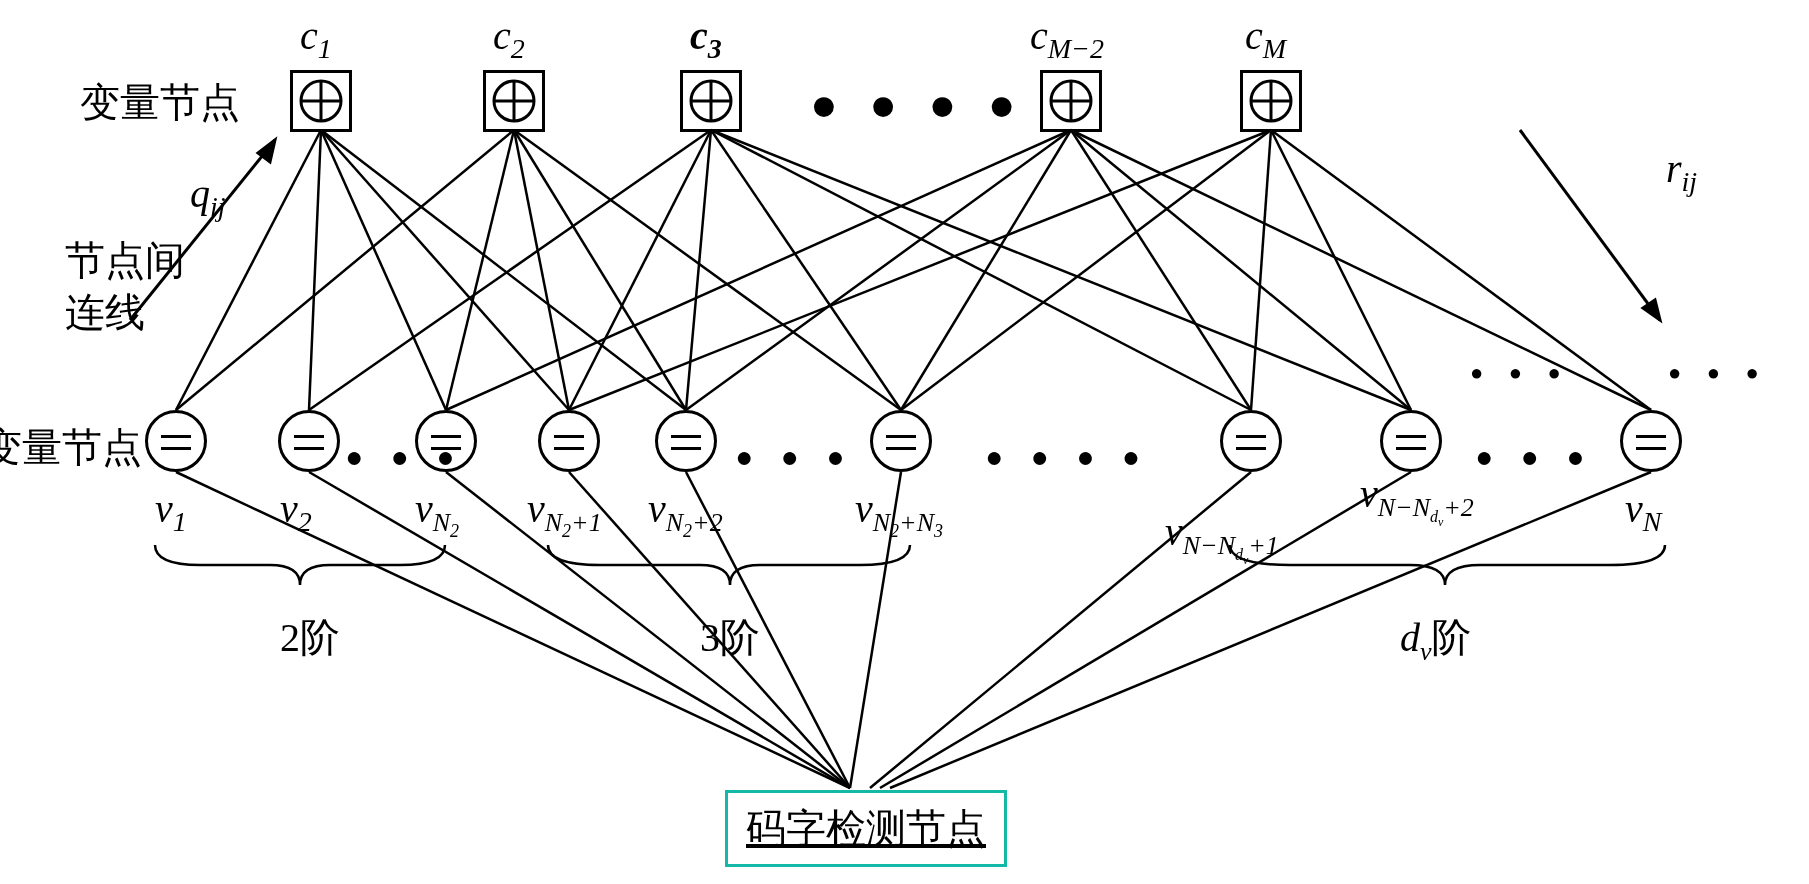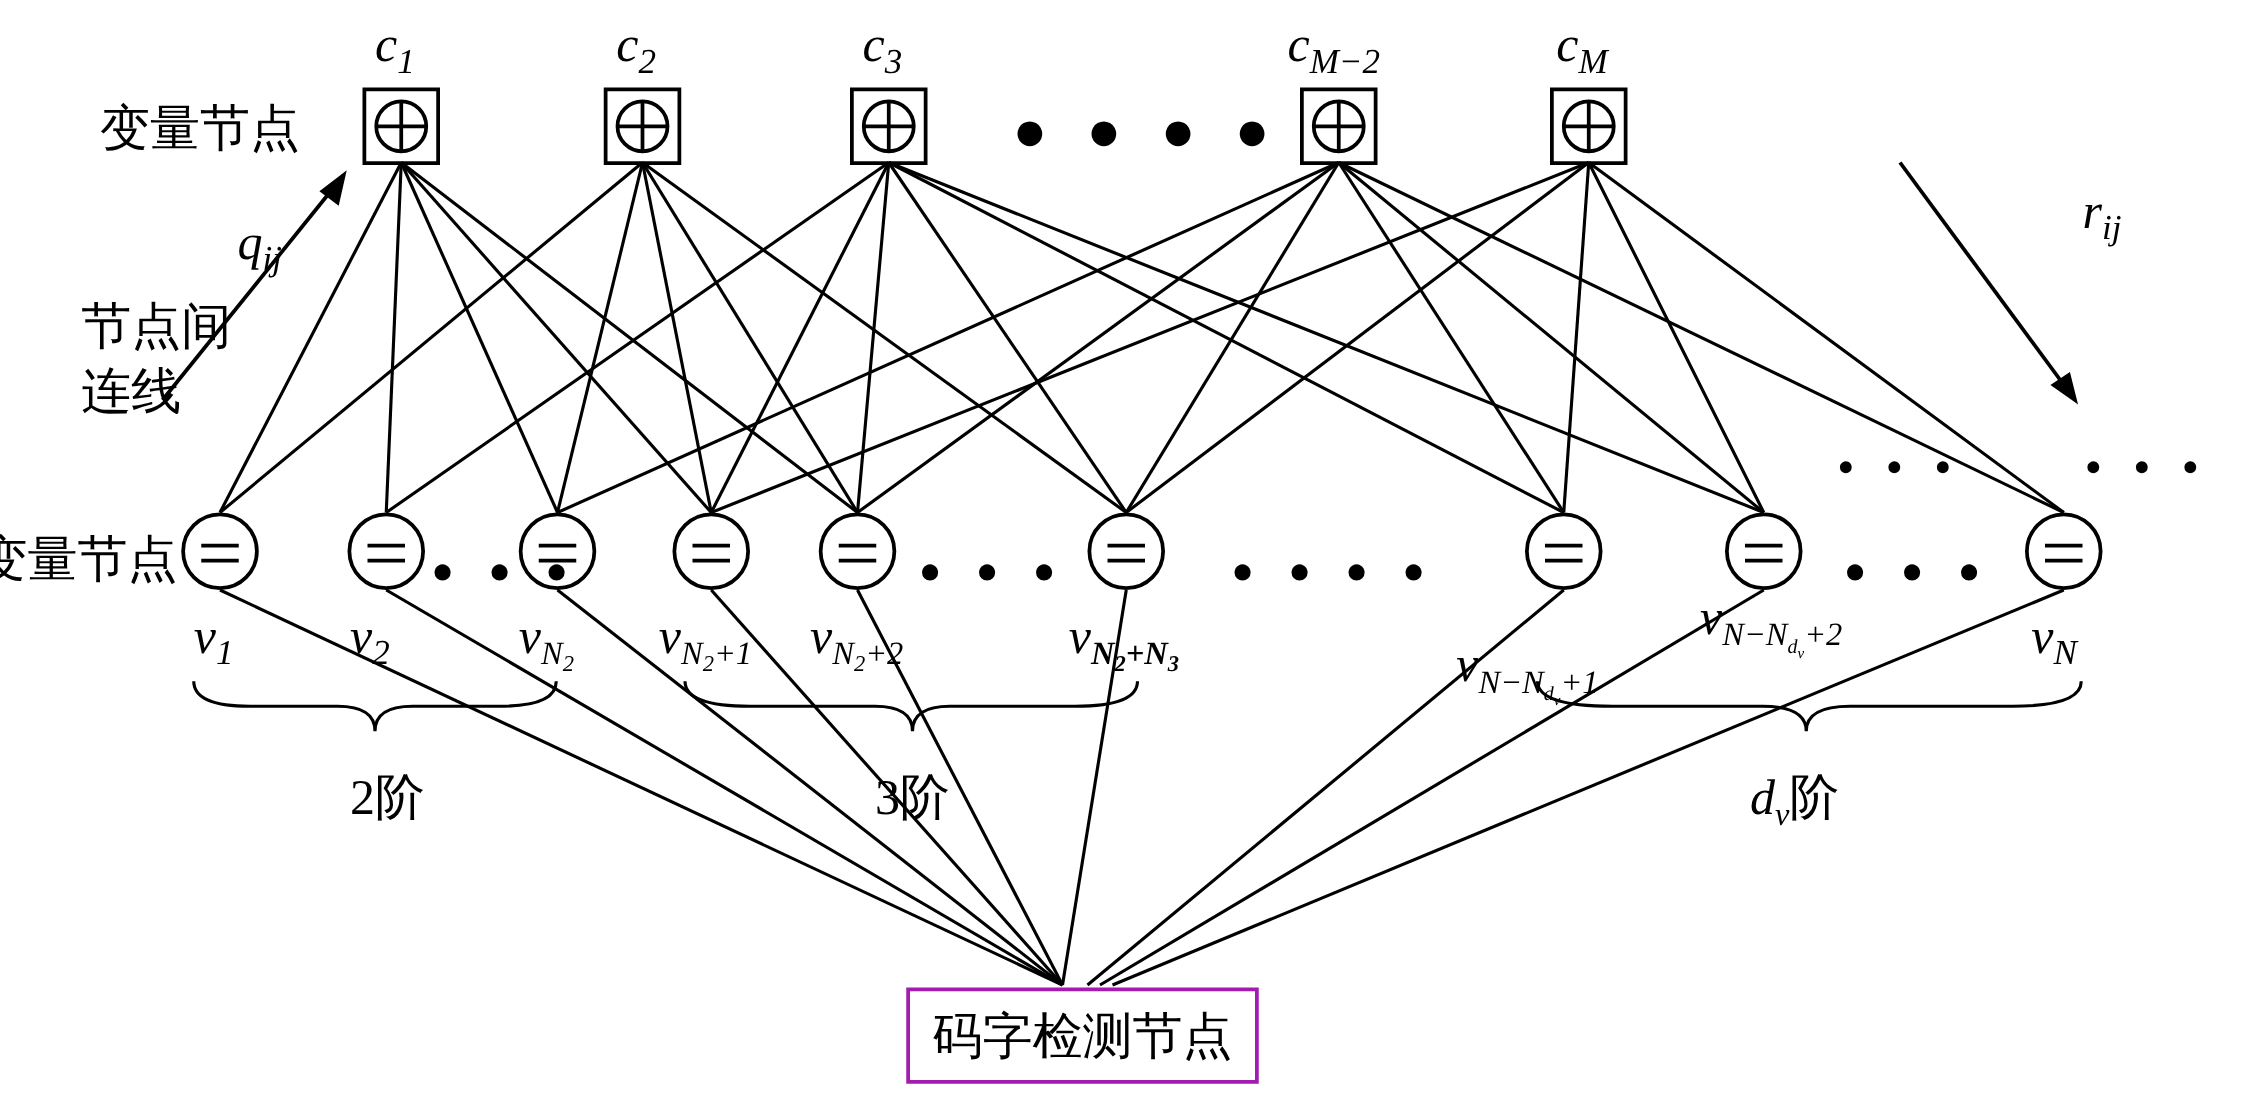--- a/index.html
+++ b/index.html
@@ -67,23 +67,24 @@
       top: 34px;
     }
     .dots {
       position: absolute;
       font-size: 46px;
       font-weight: bold;
       letter-spacing: 10px;
     }
     .codeword-box {
       position: absolute;
-      border: 3px solid #a21caf;
+      border: 3px solid #14b8a6;
       padding: 8px 18px;
       font-size: 40px;
+      text-decoration: underline;
     }
     svg.lines {
       position: absolute;
       top: 0;
       left: 0;
       width: 1809px;
       height: 884px;
       pointer-events: none;
     }
   </style>
@@ -192,21 +193,21 @@
       <line x1="3" y1="23" x2="43" y2="23" stroke="#000" stroke-width="3"></line>
     </svg>
 </div>
 
 <div class="label italic" style="left:300px; top:12px;">
   <span>c</span><sub class="sub">1</sub>
 </div>
 <div class="label italic" style="left:493px; top:12px;">
   <span>c</span><sub class="sub">2</sub>
 </div>
-<div class="label italic" style="left:690px; top:12px;">
+<div class="label italic" style="left:690px; top:12px;font-weight:bold;">
   <span>c</span><sub class="sub">3</sub>
 </div>
 <div class="label italic" style="left:1030px; top:12px;">
   <span>c</span><sub class="sub">M−2</sub>
 </div>
 <div class="label italic" style="left:1245px; top:12px;">
   <span>c</span><sub class="sub">M</sub>
 </div>
 
 <div class="dots" style="left:810px; top:78px;">● ● ● ●</div>
@@ -250,21 +251,21 @@
 <div class="label italic" style="left:415px; top:485px;">
   <span>v</span><sub style="font-size:26px;"><i>N</i><sub style="font-size:18px;">2</sub></sub>
 </div>
 <div class="label italic" style="left:527px; top:485px;">
   <span>v</span><sub style="font-size:26px;"><i>N</i><sub style="font-size:18px;">2</sub>+1</sub>
 </div>
 <div class="label italic" style="left:648px; top:485px;">
   <span>v</span><sub style="font-size:26px;"><i>N</i><sub style="font-size:18px;">2</sub>+2</sub>
 </div>
 <div class="label italic" style="left:855px; top:485px;">
-  <span>v</span><sub style="font-size:26px;font-weight:bold;"><i>N</i><sub style="font-size:18px;">2</sub>+<i>N</i><sub style="font-size:18px;">3</sub></sub>
+  <span>v</span><sub style="font-size:26px;"><i>N</i><sub style="font-size:18px;">2</sub>+<i>N</i><sub style="font-size:18px;">3</sub></sub>
 </div>
 <div class="label italic" style="left:1165px; top:485px;margin-top:23px;">
   <span>v</span><sub style="font-size:26px;"><i>N−N<sub style="font-size:16px;">d<sub style="font-size:12px;">v</sub></sub></i>+1</sub>
 </div>
 <div class="label italic" style="left:1360px; top:470px;">
   <span>v</span><sub style="font-size:26px;"><i>N−N<sub style="font-size:16px;margin-top:16px;">d<sub style="font-size:12px;">v</sub></sub></i>+2</sub>
 </div>
 <div class="label italic" style="left:1625px; top:485px;">
   <span>v</span><sub class="sub"><i>N</i></sub>
 </div>

